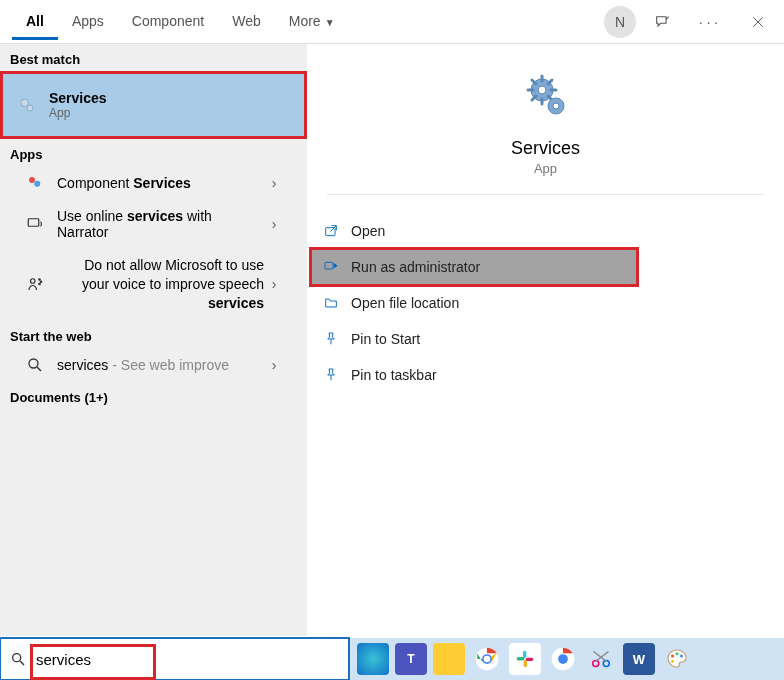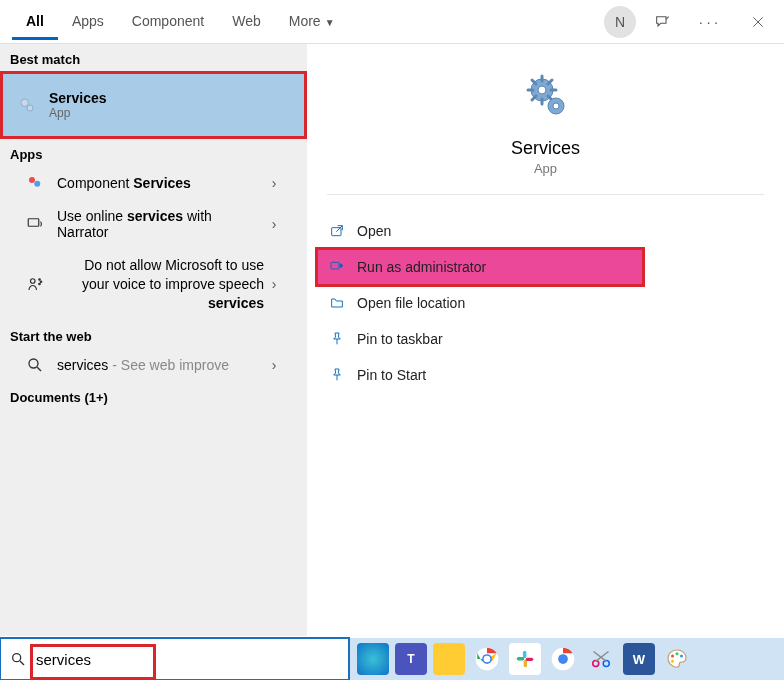--- a/index.html
+++ b/index.html
@@ -30,25 +30,25 @@
   .result .subtitle { font-size: 12px; color: #666; }
   .result .chev-r { color: #555; font-size: 14px; width: 20px; text-align: center; }
   .result.selected { background: #a8cbe8; }
   .highlight-box { border: 3px solid #d8262c; }
 
   
   .preview-head { display: flex; flex-direction: column; align-items: center; padding: 28px 0 18px; }
   .gear { width: 48px; height: 48px; margin-bottom: 18px; }
   .preview-title { font-size: 18px; font-weight: 400; color: #000; }
   .preview-sub { font-size: 13px; color: #777; margin-top: 2px; }
-  .actions { padding: 18px 10px 0; }
+  .actions { padding: 18px 4px 0; }
   .action { display: flex; align-items: center; height: 36px; padding: 0 12px; font-size: 14px; color: #222; cursor: pointer; }
   .action .icon-slot { width: 28px; display: flex; align-items: center; }
   .action .icon-slot svg { width: 16px; height: 16px; stroke: #0067c0; fill: none; stroke-width: 1.4; }
-  .action.highlight { background: #ec4899; outline: 3px solid #d8262c; outline-offset: -1px; width: 326px; text-align: center; }
+  .action.highlight { background: #a3a3a3; outline: 3px solid #d8262c; outline-offset: -1px; width: 326px; text-align: center; }
 
   
   .taskbar { position: absolute; left: 0; bottom: 0; width: 784px; height: 42px; background: #cfe3f4; display: flex; align-items: center; }
   .search-wrap { width: 349px; height: 42px; background: #fff; position: relative; outline: 2px solid #1a6fbf; outline-offset: -1px; display: flex; align-items: center; }
   .search-icon { width: 36px; display: flex; justify-content: center; align-items: center; }
   .search-icon svg { width: 16px; height: 16px; stroke: #333; fill: none; stroke-width: 2; }
   .search-input { border: none; outline: none; font-size: 15px; flex: 1; height: 100%; background: transparent; }
   .search-wrap::after { content: ""; position: absolute; left: 30px; top: 6px; width: 120px; height: 30px; border: 3px solid #d8262c; pointer-events: none; }
   .tray { display: flex; align-items: center; gap: 6px; padding-left: 8px; }
   .tray-icon { width: 32px; height: 32px; border-radius: 4px; display: flex; align-items: center; justify-content: center; font-size: 18px; }
@@ -205,30 +205,30 @@
           </div>
         <span>Open file location</span>
       </div>
       <div class="action">
         <div class="icon-slot">
             <svg viewBox="0 0 24 24">
               <path d="M9 3h6l-1 6 3 3H7l3-3z"></path>
               <line x1="12" y1="12" x2="12" y2="20"></line>
             </svg>
           </div>
-        <span>Pin to taskbar</span>
+        <span>Pin to Start</span>
       </div>
       <div class="action">
         <div class="icon-slot">
             <svg viewBox="0 0 24 24">
               <path d="M9 3h6l-1 6 3 3H7l3-3z"></path>
               <line x1="12" y1="12" x2="12" y2="20"></line>
             </svg>
           </div>
-        <span>Pin to Start</span>
+        <span>Pin to taskbar</span>
       </div>
     </div>
   </div>
 </div>
 
 <div class="taskbar">
   <div class="search-wrap">
     <div class="search-icon">
       <svg viewBox="0 0 24 24">
           <circle cx="10" cy="10" r="6"></circle>

